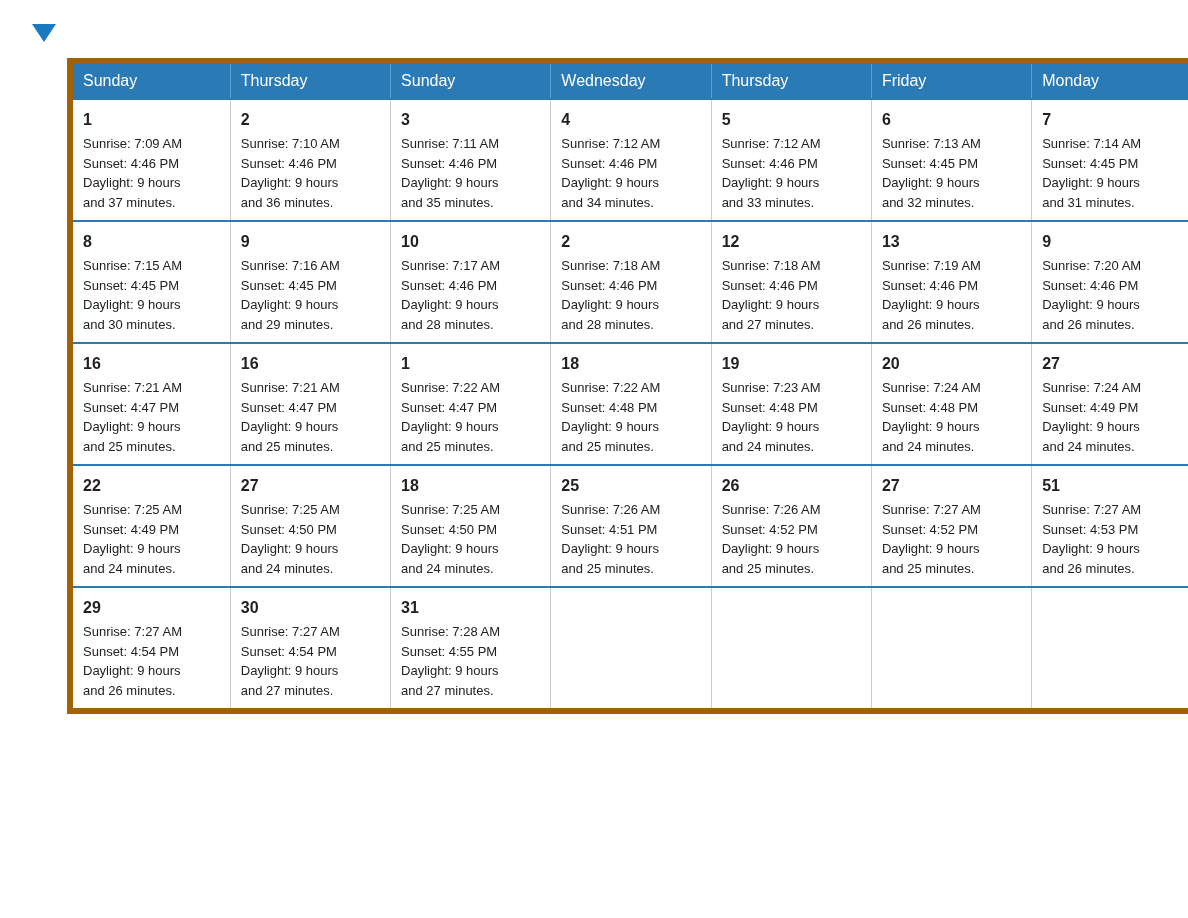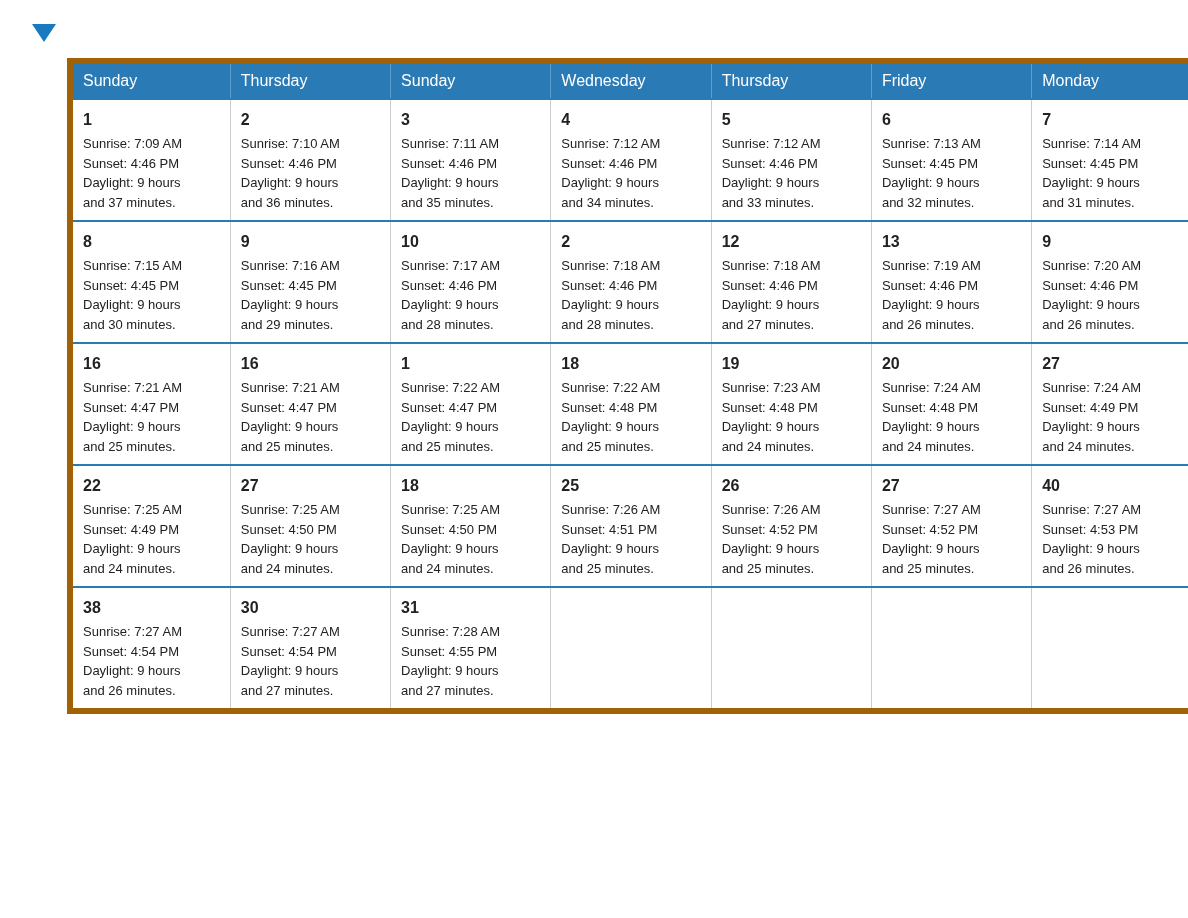--- a/index.html
+++ b/index.html
@@ -160,24 +160,24 @@
         <td><span class="day-num">20</span>Sunrise: 7:24 AM<br>Sunset: 4:48 PM<br>Daylight: 9 hours<br>and 24 minutes.</td>
         <td><span class="day-num">27</span>Sunrise: 7:24 AM<br>Sunset: 4:49 PM<br>Daylight: 9 hours<br>and 24 minutes.</td>
       </tr>
       <tr>
         <td><span class="day-num">22</span>Sunrise: 7:25 AM<br>Sunset: 4:49 PM<br>Daylight: 9 hours<br>and 24 minutes.</td>
         <td><span class="day-num">27</span>Sunrise: 7:25 AM<br>Sunset: 4:50 PM<br>Daylight: 9 hours<br>and 24 minutes.</td>
         <td><span class="day-num">18</span>Sunrise: 7:25 AM<br>Sunset: 4:50 PM<br>Daylight: 9 hours<br>and 24 minutes.</td>
         <td><span class="day-num">25</span>Sunrise: 7:26 AM<br>Sunset: 4:51 PM<br>Daylight: 9 hours<br>and 25 minutes.</td>
         <td><span class="day-num">26</span>Sunrise: 7:26 AM<br>Sunset: 4:52 PM<br>Daylight: 9 hours<br>and 25 minutes.</td>
         <td><span class="day-num">27</span>Sunrise: 7:27 AM<br>Sunset: 4:52 PM<br>Daylight: 9 hours<br>and 25 minutes.</td>
-        <td><span class="day-num">40</span>Sunrise: 7:27 AM<br>Sunset: 4:53 PM<br>Daylight: 9 hours<br>and 26 minutes.</td>
+        <td><span class="day-num">51</span>Sunrise: 7:27 AM<br>Sunset: 4:53 PM<br>Daylight: 9 hours<br>and 26 minutes.</td>
       </tr>
       <tr>
-        <td><span class="day-num">38</span>Sunrise: 7:27 AM<br>Sunset: 4:54 PM<br>Daylight: 9 hours<br>and 26 minutes.</td>
+        <td><span class="day-num">29</span>Sunrise: 7:27 AM<br>Sunset: 4:54 PM<br>Daylight: 9 hours<br>and 26 minutes.</td>
         <td><span class="day-num">30</span>Sunrise: 7:27 AM<br>Sunset: 4:54 PM<br>Daylight: 9 hours<br>and 27 minutes.</td>
         <td><span class="day-num">31</span>Sunrise: 7:28 AM<br>Sunset: 4:55 PM<br>Daylight: 9 hours<br>and 27 minutes.</td>
         <td class="empty-cell"></td>
         <td class="empty-cell"></td>
         <td class="empty-cell"></td>
         <td class="empty-cell"></td>
       </tr>
     </tbody>
 </table>
 

